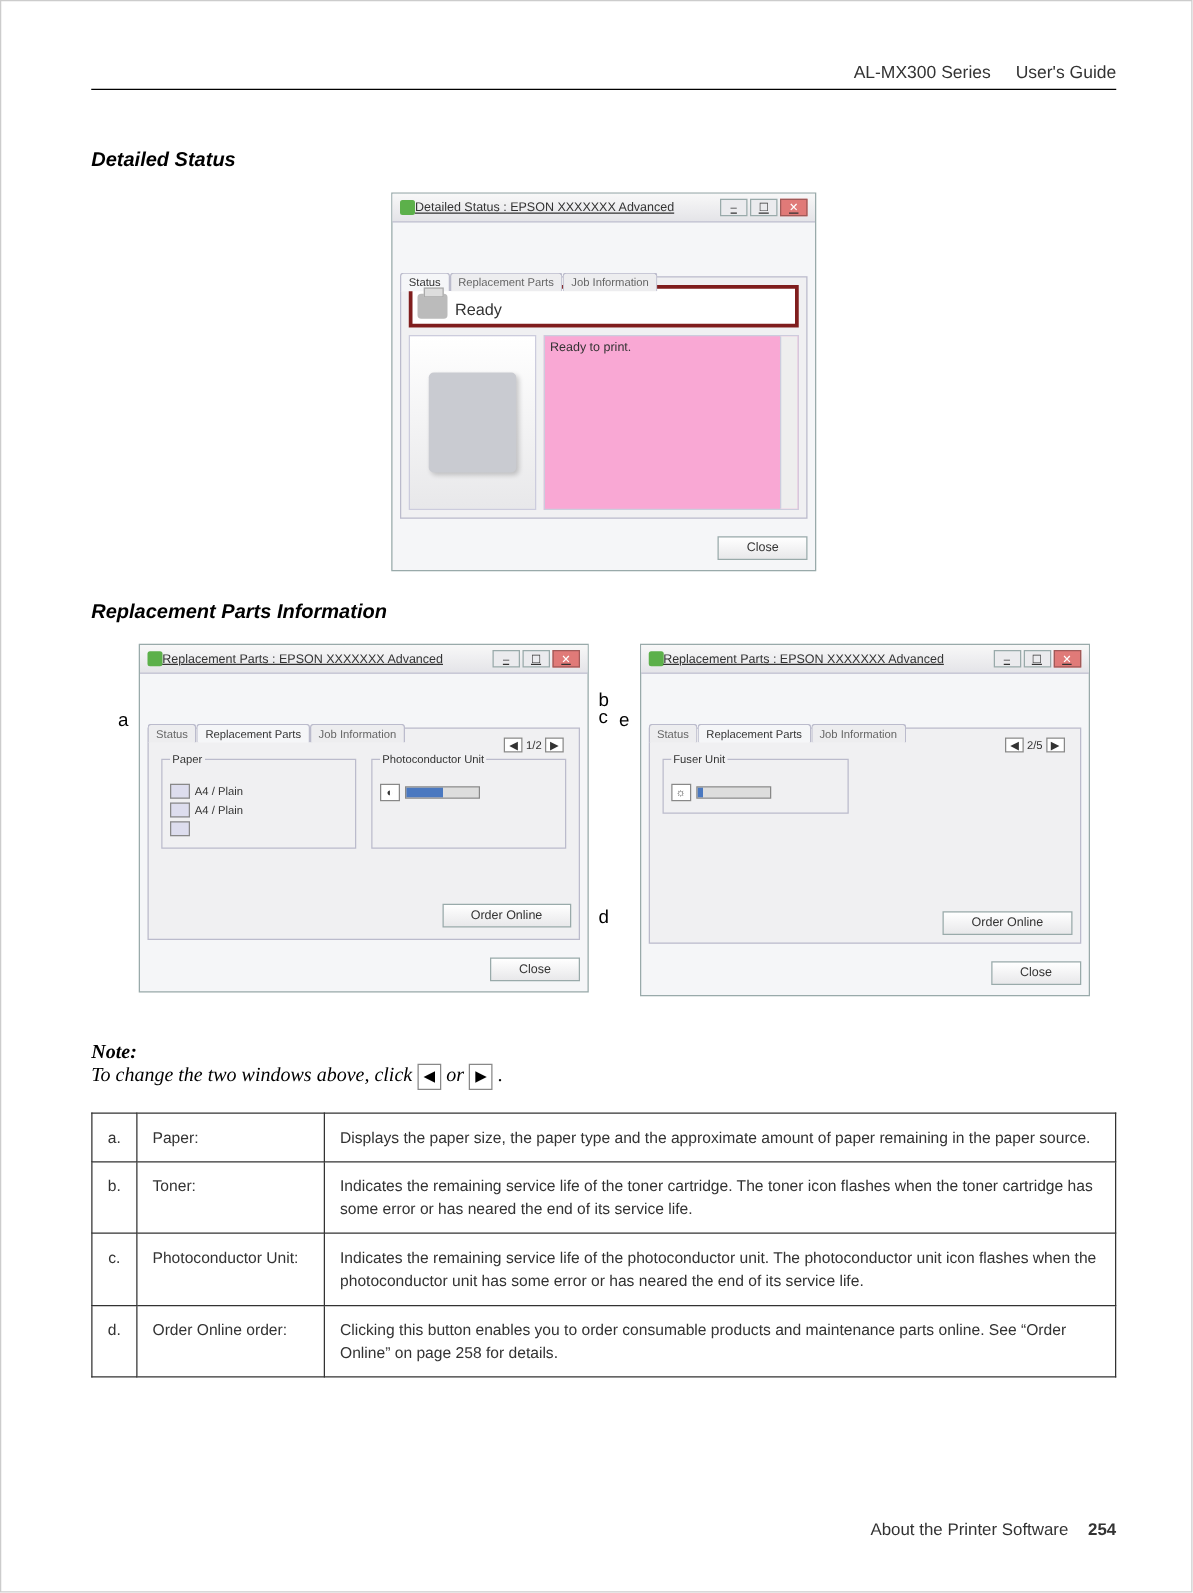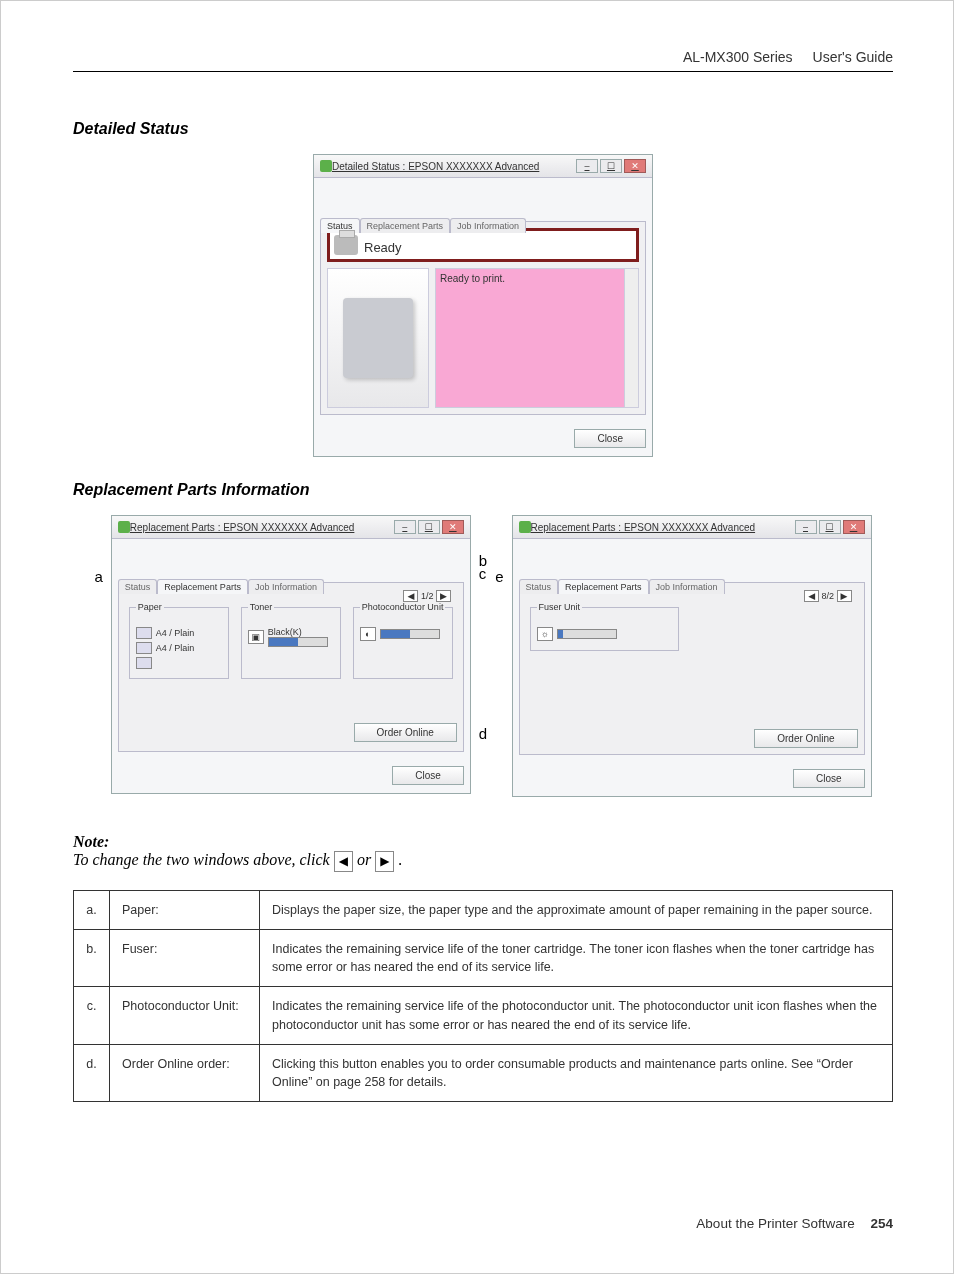--- a/index.html
+++ b/index.html
@@ -188,30 +188,20 @@
               </div>
             <div class="tray">
                 <span class="trayico"></span>
                 <span>A4 / Plain</span>
               </div>
             <div class="tray">
                 <span class="trayico"></span>
               </div>
           </div>
           <div class="groupbox">
-            <span class="lbl">Toner</span>
-            <div class="tray">
-                <span class="tonerico">▣</span>
-              <div>
-                <div>Black(K)</div>
-                <div class="bar"></div>
-              </div>
-            </div>
-          </div>
-          <div class="groupbox">
             <span class="lbl">Photoconductor Unit</span>
             <div class="tray">
                 <span class="tonerico">◐</span>
               <div class="bar"></div>
             </div>
           </div>
         </div>
         <div style="text-align:right; margin-top:40px;">
           <span class="btn">Order Online</span>
         </div>
@@ -238,21 +228,21 @@
           <span class="winbtn">☐</span>
           <span class="winbtn close">✕</span>
         </span>
       </div>
       <div class="tabsrow">
         <span class="inactive">Status</span><span>Replacement Parts</span><span class="inactive">Job Information</span>
       </div>
       <div class="tabcontent">
         <div class="pager">
           <span class="pgbtn">◀</span>
-          <span>8/2</span>
+          <span>2/5</span>
           <span class="pgbtn">▶</span>
         </div>
         <div class="groupbox" style="width:45%;">
           <span class="lbl">Fuser Unit</span>
           <div class="tray">
               <span class="tonerico">☼</span>
             <div class="bar" style="background:linear-gradient(90deg,#4a78c0 8%, #ddd 8%);"></div>
           </div>
         </div>
         <div style="text-align:right; margin-top:78px;">
@@ -278,21 +268,21 @@
 
   <table class="defs">
     <tbody id="defs-body">
         <tr>
           <td class="k">a.</td>
           <td class="n">Paper:</td>
           <td>Displays the paper size, the paper type and the approximate amount of paper remaining in the paper source.</td>
         </tr>
         <tr>
           <td class="k">b.</td>
-          <td class="n">Fuser:</td>
+          <td class="n">Toner:</td>
           <td>Indicates the remaining service life of the toner cartridge. The toner icon flashes when the toner cartridge has some error or has neared the end of its service life.</td>
         </tr>
         <tr>
           <td class="k">c.</td>
           <td class="n">Photoconductor Unit:</td>
           <td>Indicates the remaining service life of the photoconductor unit. The photoconductor unit icon flashes when the photoconductor unit has some error or has neared the end of its service life.</td>
         </tr>
         <tr>
           <td class="k">d.</td>
           <td class="n">Order Online order:</td>

